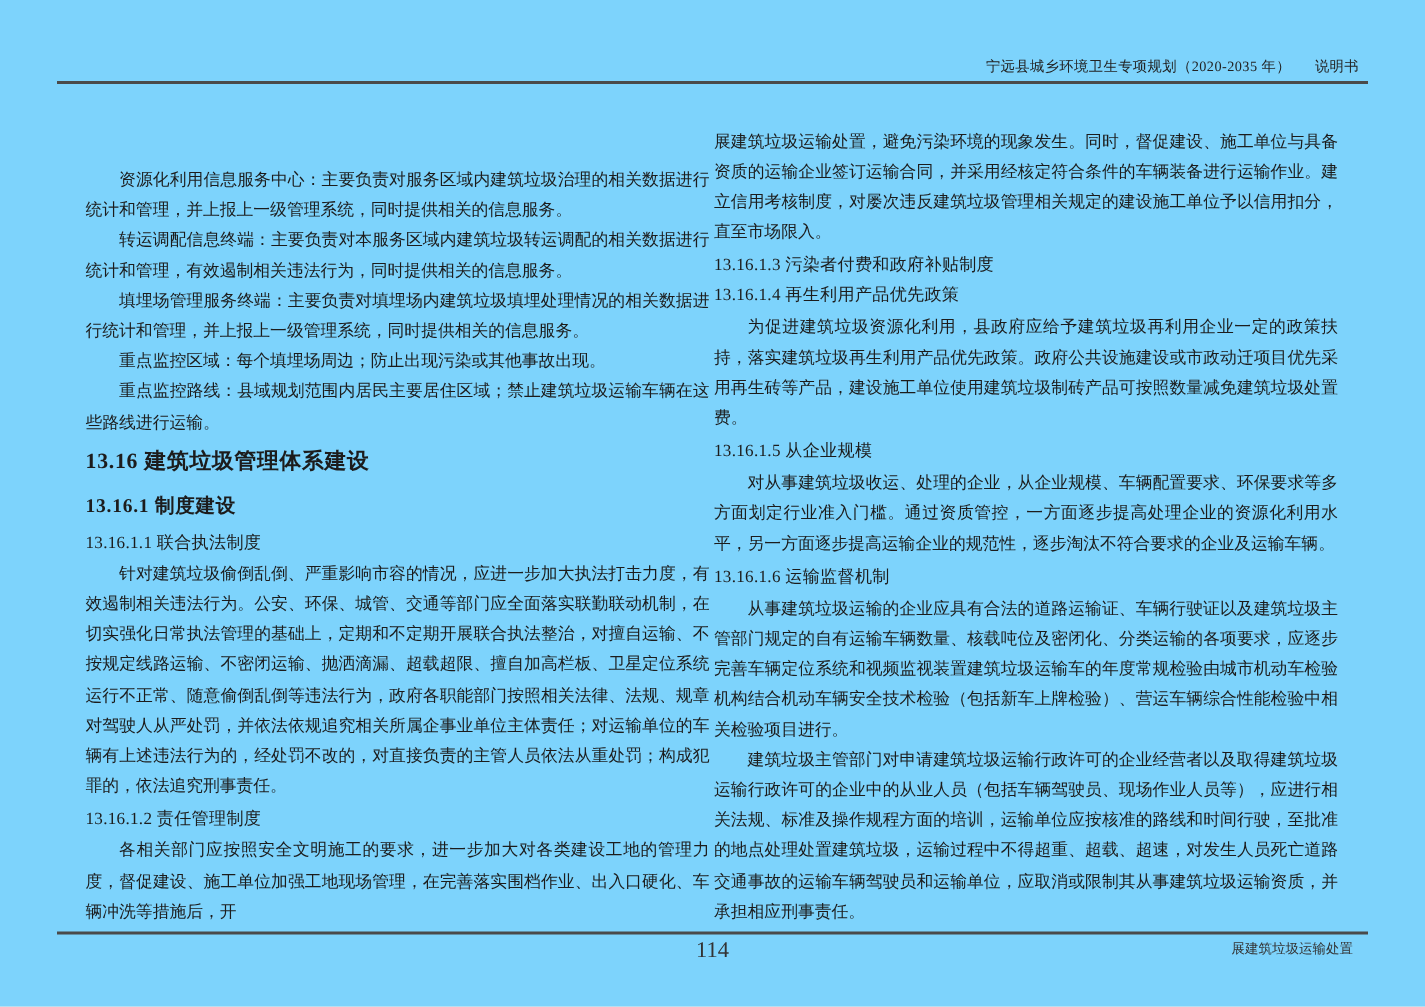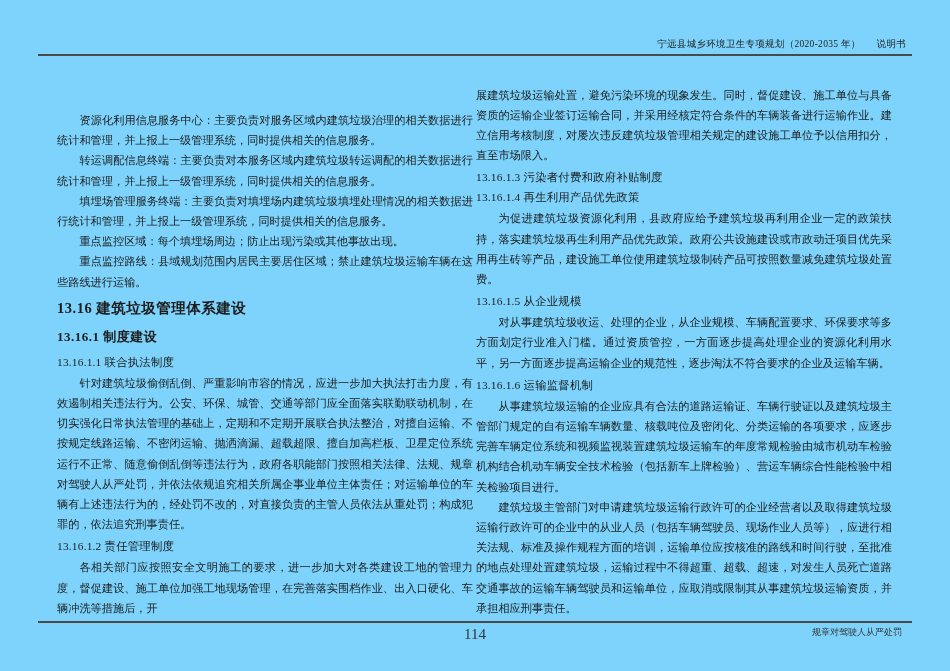--- a/index.html
+++ b/index.html
@@ -69,21 +69,21 @@
 <div class="page">
 
   <div class="header-text">
     <span>宁远县城乡环境卫生专项规划（2020-2035 年）</span><span class="doc-type">说明书</span>
   </div>
   <div class="header-rule"></div>
 
   <div class="columns">
     <div class="col" id="col-left">
         <div class="blk p">资源化利用信息服务中心：主要负责对服务区域内建筑垃圾治理的相关数据进行统计和管理，并上报上一级管理系统，同时提供相关的信息服务。</div>
-        <div class="blk p">转运调配信息终端：主要负责对本服务区域内建筑垃圾转运调配的相关数据进行统计和管理，并上报上一级管理系统，同时提供相关的信息服务。</div>
+        <div class="blk p">转运调配信息终端：主要负责对本服务区域内建筑垃圾转运调配的相关数据进行统计和管理，有效遏制相关违法行为，同时提供相关的信息服务。</div>
         <div class="blk p">填埋场管理服务终端：主要负责对填埋场内建筑垃圾填埋处理情况的相关数据进行统计和管理，并上报上一级管理系统，同时提供相关的信息服务。</div>
         <div class="blk p">重点监控区域：每个填埋场周边；防止出现污染或其他事故出现。</div>
         <div class="blk p">重点监控路线：县域规划范围内居民主要居住区域；禁止建筑垃圾运输车辆在这些路线进行运输。</div>
         <div class="blk h1">13.16 建筑垃圾管理体系建设</div>
         <div class="blk h2">13.16.1 制度建设</div>
         <div class="blk h3">13.16.1.1 联合执法制度</div>
         <div class="blk p">针对建筑垃圾偷倒乱倒、严重影响市容的情况，应进一步加大执法打击力度，有效遏制相关违法行为。公安、环保、城管、交通等部门应全面落实联勤联动机制，在切实强化日常执法管理的基础上，定期和不定期开展联合执法整治，对擅自运输、不按规定线路运输、不密闭运输、抛洒滴漏、超载超限、擅自加高栏板、卫星定位系统运行不正常、随意偷倒乱倒等违法行为，政府各职能部门按照相关法律、法规、规章对驾驶人从严处罚，并依法依规追究相关所属企事业单位主体责任；对运输单位的车辆有上述违法行为的，经处罚不改的，对直接负责的主管人员依法从重处罚；构成犯罪的，依法追究刑事责任。</div>
         <div class="blk h3">13.16.1.2 责任管理制度</div>
         <div class="blk p">各相关部门应按照安全文明施工的要求，进一步加大对各类建设工地的管理力度，督促建设、施工单位加强工地现场管理，在完善落实围档作业、出入口硬化、车辆冲洗等措施后，开</div>
       </div>
@@ -95,15 +95,15 @@
         <div class="blk h3">13.16.1.5 从企业规模</div>
         <div class="blk p">对从事建筑垃圾收运、处理的企业，从企业规模、车辆配置要求、环保要求等多方面划定行业准入门槛。通过资质管控，一方面逐步提高处理企业的资源化利用水平，另一方面逐步提高运输企业的规范性，逐步淘汰不符合要求的企业及运输车辆。</div>
         <div class="blk h3">13.16.1.6 运输监督机制</div>
         <div class="blk p">从事建筑垃圾运输的企业应具有合法的道路运输证、车辆行驶证以及建筑垃圾主管部门规定的自有运输车辆数量、核载吨位及密闭化、分类运输的各项要求，应逐步完善车辆定位系统和视频监视装置建筑垃圾运输车的年度常规检验由城市机动车检验机构结合机动车辆安全技术检验（包括新车上牌检验）、营运车辆综合性能检验中相关检验项目进行。</div>
         <div class="blk p">建筑垃圾主管部门对申请建筑垃圾运输行政许可的企业经营者以及取得建筑垃圾运输行政许可的企业中的从业人员（包括车辆驾驶员、现场作业人员等），应进行相关法规、标准及操作规程方面的培训，运输单位应按核准的路线和时间行驶，至批准的地点处理处置建筑垃圾，运输过程中不得超重、超载、超速，对发生人员死亡道路交通事故的运输车辆驾驶员和运输单位，应取消或限制其从事建筑垃圾运输资质，并承担相应刑事责任。</div>
       </div>
   </div>
 
   <div class="footer-rule"></div>
   <div class="page-num">114</div>
-  <div class="company">规章对驾驶人从严处罚</div>
+  <div class="company">展建筑垃圾运输处置</div>
 
 </div>
 
 </body></html>

